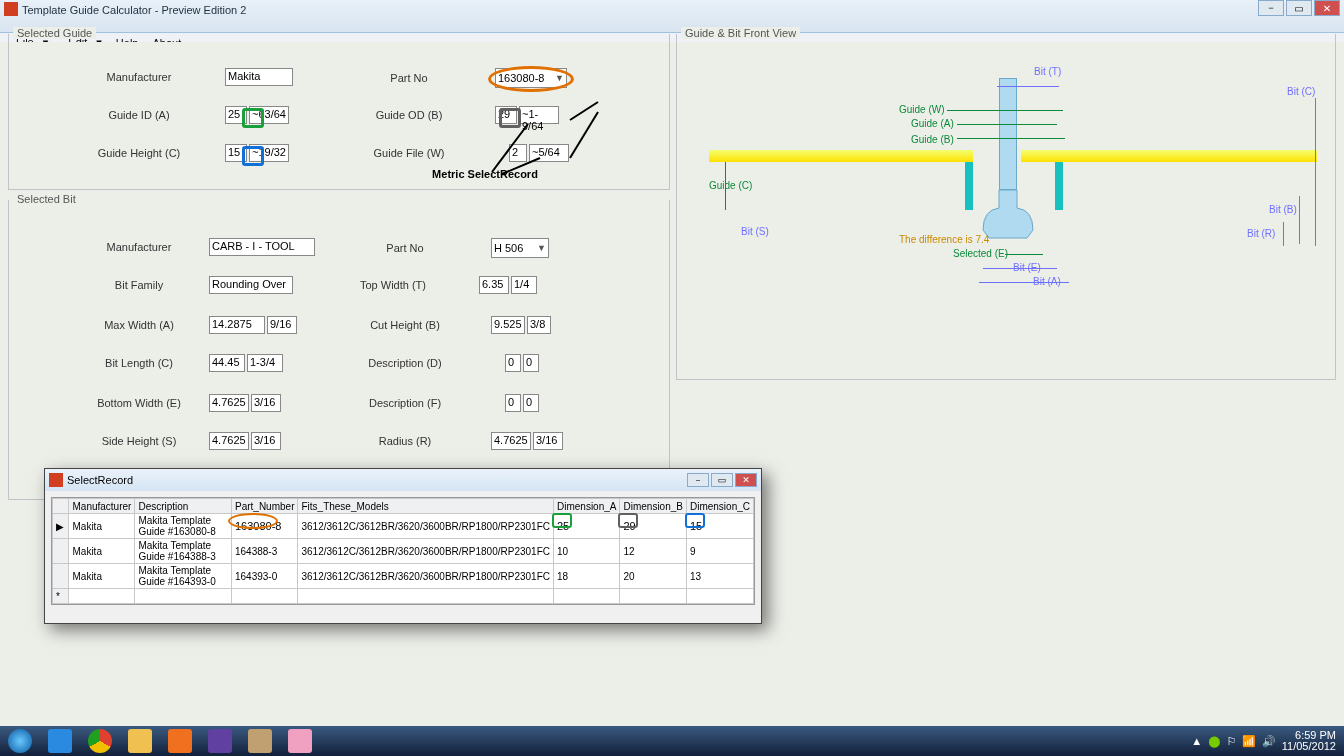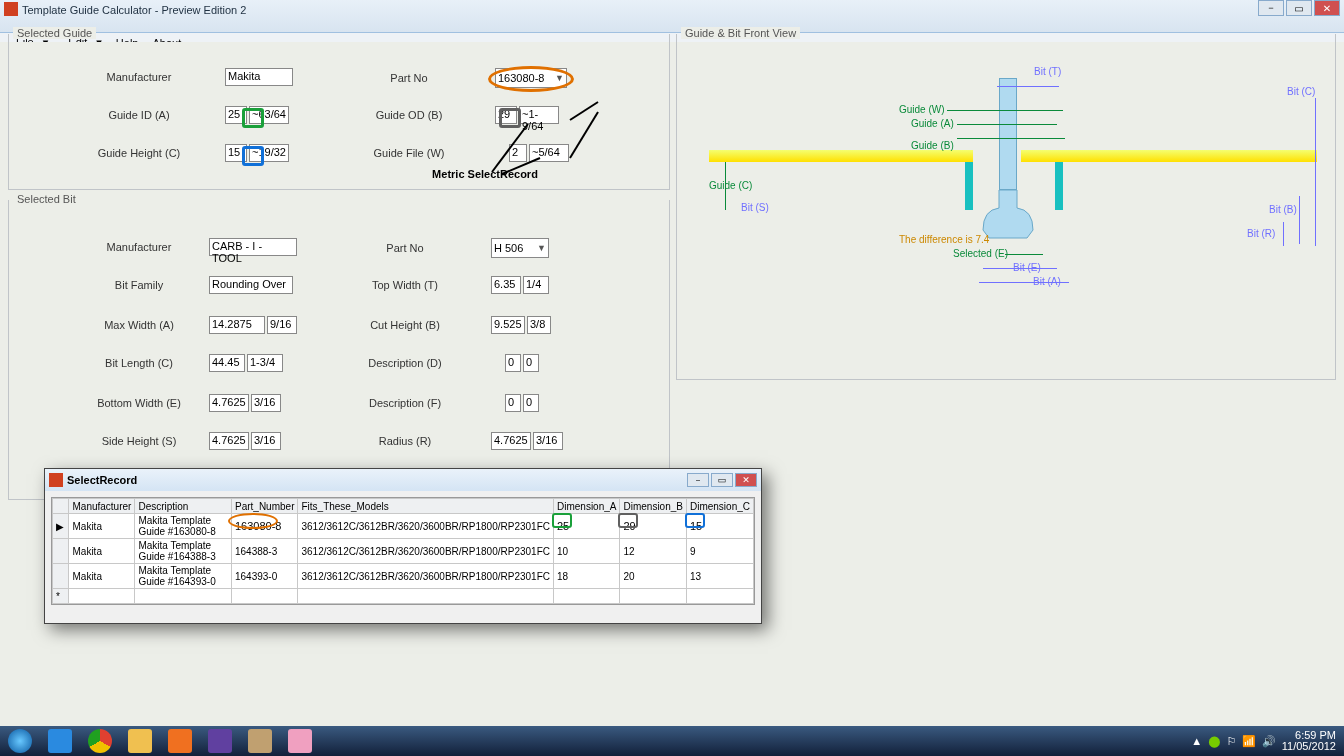--- a/index.html
+++ b/index.html
@@ -22,21 +22,21 @@
 .lbl { width:100px; text-align:center; color:#333; }
 .inp { border:1px solid #888; background:#fff; padding:1px 2px; height:18px; }
 .sm2 { width:40px; margin-left:2px; }
 .med { width:68px; }
 .combo { border:1px solid #888; background:#fff; height:20px; display:flex; align-items:center; padding:0 2px; position:relative; }
 .combo .arrow { position:absolute; right:2px; font-size:9px; color:#555; }
 
 .popup { position:absolute; left:44px; top:468px; width:718px; height:156px; background:#f0f0f0; border:1px solid #444; box-shadow:6px 6px 16px rgba(0,0,0,0.5); }
 .popup .ptitle { height:22px; background:linear-gradient(#eaf2fa,#d4e4f4); display:flex; align-items:center; padding:0 4px; }
 .popup .ptitle .icon { width:14px; height:14px; margin-right:4px; background:#d04020; }
-.popup .ptitle .t { flex:1;font-weight:bold; }
+.popup .ptitle .t { flex:1; }
 .popup .ptitle .wbtn { width:22px; height:14px; margin-left:2px; background:#e0e8f0; border:1px solid #88aacc; display:flex; align-items:center; justify-content:center; font-size:9px; }
 .grid { margin:6px; border:1px solid #999; background:#fff; }
 .grid table { border-collapse:collapse; width:100%; }
 .grid th, .grid td { border:1px solid #c8c8c8; padding:1px 3px; font-size:10px; height:15px; }
 .grid th { background:#eef0f2; font-weight:normal; text-align:left; }
 .grid .rowhdr { width:18px; background:#eef0f2; }
 
 .ann { position:absolute; font-family:Calibri,Arial,sans-serif; font-weight:bold; font-size:16px; color:#000; }
 
 .frontdiag { position:absolute; left:8px; top:12px; right:8px; bottom:8px; }
@@ -116,36 +116,36 @@
     <span class="inp" style="width:18px">2</span>
     <span class="inp sm2">~5/64</span>
   </div>
 </div>
 
 <div class="group sel-bit">
   <div class="glabel">Selected Bit</div>
   <div class="row" style="left:80px;top:38px;">
     <span class="lbl">Manufacturer</span>
         <span style="width:20px"></span>
-    <span class="inp" style="width:88px">CARB - I - TOOL</span>
+    <span class="inp" style="width:106px">CARB - I - TOOL</span>
   </div>
   <div class="row" style="left:346px;top:38px;">
     <span class="lbl">Part No</span>
         <span style="width:36px"></span>
     <span class="combo" style="width:58px">
           <span>H 506</span>
           <span class="arrow">▼</span>
         </span>
   </div>
   <div class="row" style="left:80px;top:76px;">
     <span class="lbl">Bit Family</span>
         <span style="width:20px"></span>
     <span class="inp" style="width:84px">Rounding Over</span>
   </div>
-  <div class="row" style="left:346px;top:76px;">
+  <div class="row" style="left:334px;top:76px;">
     <span class="lbl">Top Width (T)</span>
         <span style="width:36px"></span>
     <span class="inp" style="width:30px">6.35</span>
     <span class="inp" style="width:26px;margin-left:2px">1/4</span>
   </div>
   <div class="row" style="left:80px;top:116px;">
     <span class="lbl">Max Width (A)</span>
         <span style="width:20px"></span>
     <span class="inp" style="width:56px">14.2875</span>
     <span class="inp" style="width:30px;margin-left:2px">9/16</span>
@@ -222,27 +222,27 @@
     <svg style="position:absolute;left:290px;top:140px;width:66px;height:66px;">
       <path d="M24 4 L42 4 L42 22 Q58 24 58 44 L52 52 L14 52 L8 44 Q8 24 24 22 Z" fill="#b0daf0" stroke="#6aa8c8"></path>
     </svg>
 
     <div class="dimtxt" style="left:324px;top:20px;color:#7070ff;margin-left:25px;">Bit (T)</div>
     <div class="dimline" style="left:312px;top:40px;width:62px;border-color:#7070ff;"></div>
     <div class="dimtxt" style="left:214px;top:58px;color:#0a8a3a;">Guide (W)</div>
     <div class="dimline" style="left:262px;top:64px;width:116px;border-color:#0a8a3a;"></div>
     <div class="dimtxt" style="left:226px;top:72px;color:#0a8a3a;">Guide (A)</div>
     <div class="dimline" style="left:272px;top:78px;width:100px;border-color:#0a8a3a;"></div>
-    <div class="dimtxt" style="left:226px;top:94px;color:#0a8a3a;">Guide (B)</div>
+    <div class="dimtxt" style="left:226px;top:88px;color:#0a8a3a;">Guide (B)</div>
     <div class="dimline" style="left:272px;top:92px;width:108px;border-color:#0a8a3a;"></div>
     <div class="dimtxt" style="left:602px;top:40px;color:#7070ff;">Bit (C)</div>
     <div class="dimlinev" style="left:630px;top:52px;height:148px;border-color:#7070ff;"></div>
     <div class="dimtxt" style="left:24px;top:134px;color:#0a8a3a;">Guide (C)</div>
     <div class="dimlinev" style="left:40px;top:116px;height:48px;border-color:#0a8a3a;"></div>
-    <div class="dimtxt" style="left:24px;top:156px;color:#7070ff;padding-left:32px;">Bit (S)</div>
+    <div class="dimtxt" style="left:24px;top:180px;color:#7070ff;padding-left:32px;">Bit (S)</div>
     <div class="dimtxt" style="left:584px;top:158px;color:#7070ff;">Bit (B)</div>
     <div class="dimlinev" style="left:614px;top:150px;height:48px;border-color:#7070ff;"></div>
     <div class="dimtxt" style="left:562px;top:182px;color:#7070ff;">Bit (R)</div>
     <div class="dimlinev" style="left:598px;top:176px;height:24px;border-color:#7070ff;"></div>
     <div class="dimtxt" style="left:214px;top:188px;color:#cc8800;">The difference is 7.4</div>
     <div class="dimtxt" style="left:268px;top:202px;color:#0a8a3a;">Selected (E)</div>
     <div class="dimline" style="left:320px;top:208px;width:38px;border-color:#0a8a3a;"></div>
     <div class="dimtxt" style="left:328px;top:216px;color:#7070ff;">Bit (E)</div>
     <div class="dimline" style="left:298px;top:222px;width:74px;border-color:#7070ff;"></div>
     <div class="dimtxt" style="left:348px;top:230px;color:#7070ff;">Bit (A)</div>

